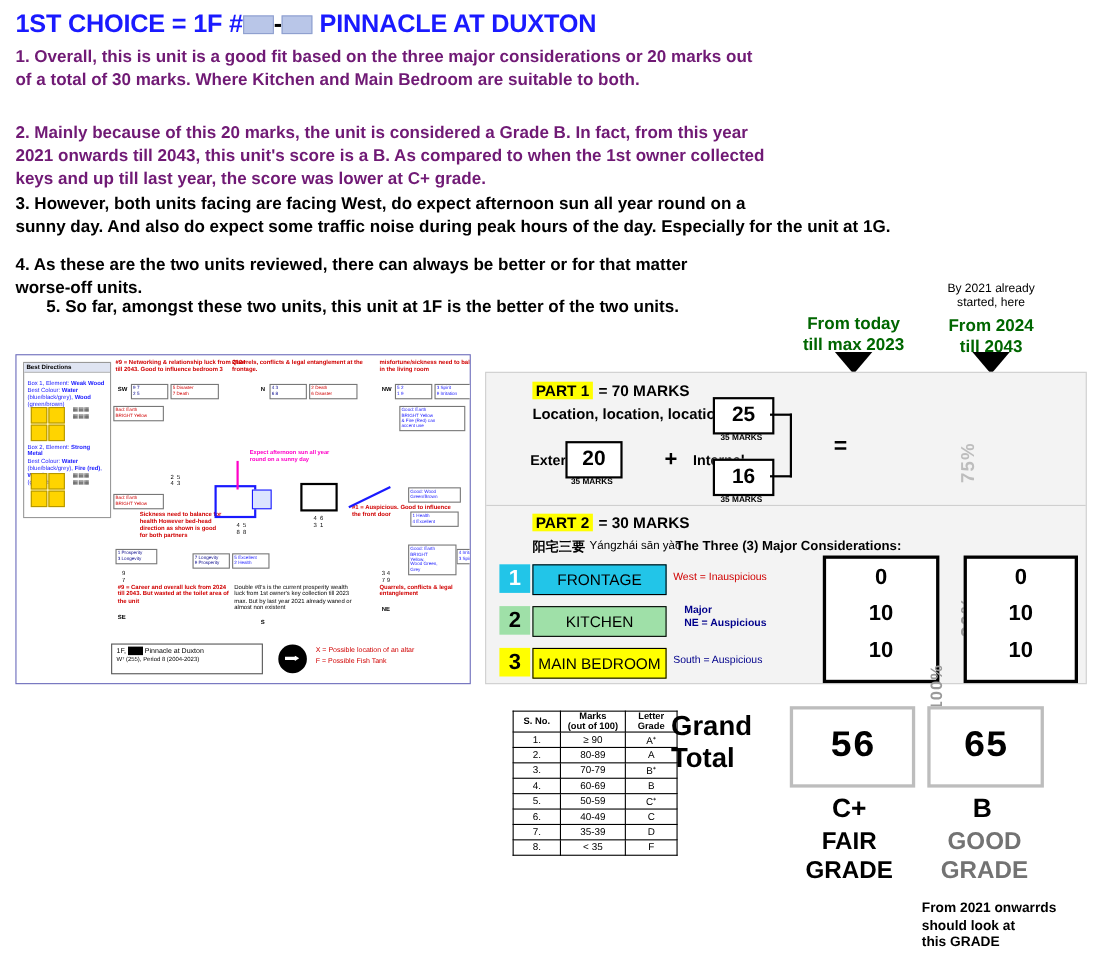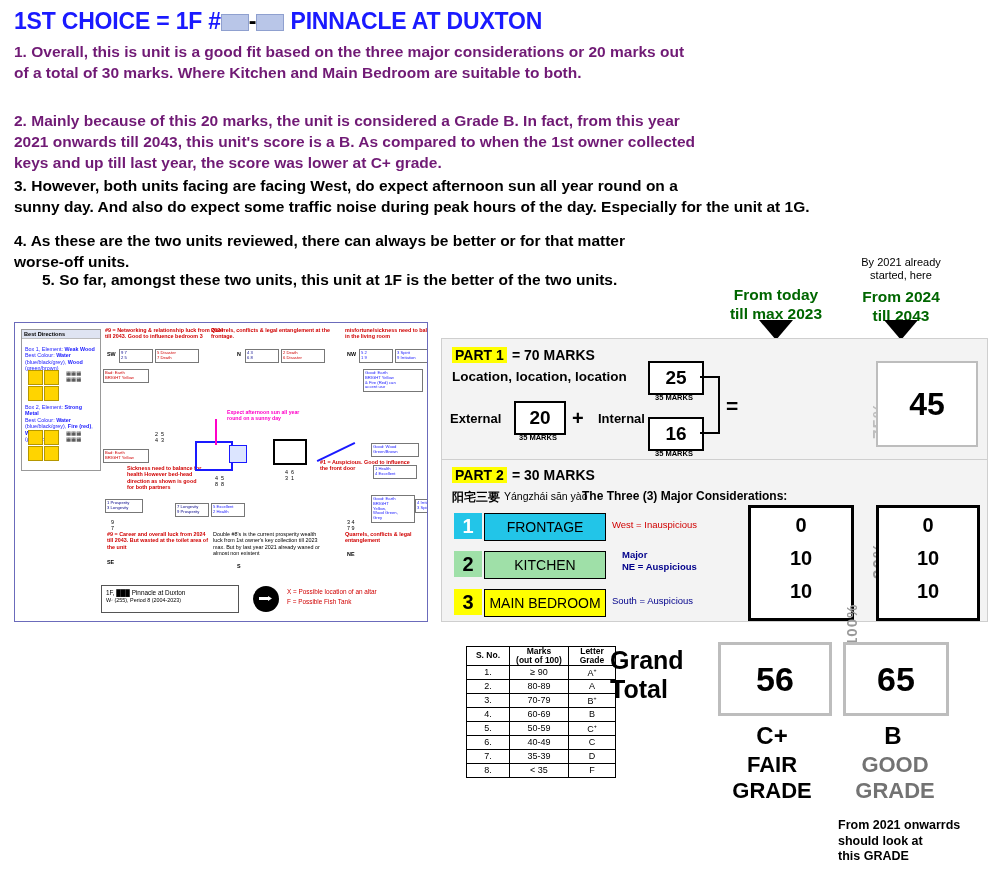--- a/index.html
+++ b/index.html
@@ -29,21 +29,21 @@
   .arrowsq{position:absolute;width:13px;height:13px;background:#ffd400;border:1px solid #b59700;}
   .bottombar{position:absolute;left:86px;top:262px;width:310px;height:30px;}
   .bb1{position:absolute;left:0;top:0;width:138px;height:28px;border:1px solid #555;background:#fff;font-size:6.4px;padding:3px 4px;box-sizing:border-box;}
   .bb-circ{position:absolute;left:152px;top:1px;width:26px;height:26px;border-radius:50%;background:#000;}
   .bb-circ:after{content:"";position:absolute;left:6px;top:10px;width:13px;height:5px;background:#fff;clip-path:polygon(0 1px,9px 1px,9px 0,13px 2.5px,9px 5px,9px 4px,0 4px);}
   .bb2{position:absolute;left:186px;top:2px;font-size:6.4px;color:#d00000;line-height:1.5;}
 
   
   .rbox{position:absolute;left:441px;top:338px;width:545px;height:282px;background:#f3f3f3;border:1px solid #cfcfcf;}
   .hl{background:#ffff00;font-weight:bold;}
-  .sect-label{position:absolute;font-size:14px;font-weight:bold;}
+  .sect-label{position:absolute;font-size:14px;font-weight:bold;margin-left:32px;}
   .numbox{position:absolute;border:2px solid #000;background:#fff;display:flex;align-items:center;justify-content:center;font-weight:bold;}
   .graybox{position:absolute;border:2px solid #bdbdbd;background:#fff;display:flex;align-items:center;justify-content:center;font-weight:bold;color:#000;}
   .undertext{position:absolute;font-size:7.5px;font-weight:bold;}
   .pct{position:absolute;font-size:17px;font-weight:bold;color:#bdbdbd;transform:rotate(-90deg);transform-origin:left top;letter-spacing:1px;}
   .pct-dark{color:#9a9a9a;}
   .cons{position:absolute;width:28px;height:26px;display:flex;align-items:center;justify-content:center;font-weight:bold;font-size:20px;color:#fff;}
   .cons-lbl{position:absolute;height:26px;display:flex;align-items:center;justify-content:center;font-weight:normal;font-size:14px;border:1px solid #000;}
   .cons-note{position:absolute;font-size:9.5px;color:#d00000;line-height:1.25;}
   .cons-note.b{color:#00008b;}
   .scorecol{position:absolute;border:3px solid #000;background:#fff;}
@@ -52,21 +52,21 @@
   
   .hdr-green{position:absolute;color:#006600;font-weight:bold;font-size:15.5px;text-align:center;line-height:1.2;}
   .hdr-blk{position:absolute;color:#000;font-weight:normal;font-size:11px;text-align:center;line-height:1.2;}
   .tri{position:absolute;width:0;height:0;border-left:17px solid transparent;border-right:17px solid transparent;border-top:20px solid #000;}
 
   
   .gtable{position:absolute;left:466px;top:646px;border-collapse:collapse;font-size:9px;}
   .gtable th,.gtable td{border:1px solid #000;padding:0px 3px;text-align:center;height:13px;}
   .gtable th{font-weight:bold;font-size:8.5px;line-height:1.05;}
   .grand{position:absolute;left:610px;top:646px;font-size:25px;font-weight:bold;line-height:1.15;}
-  .bigscore{position:absolute;border:3px solid #bdbdbd;background:#fff;display:flex;align-items:center;justify-content:center;font-size:34px;font-weight:bold;}
+  .bigscore{position:absolute;border:3px solid #bdbdbd;background:#fff;display:flex;align-items:center;justify-content:center;font-size:34px;font-weight:bold;font-family:Liberation Mono, monospace;}
   .gradelbl{position:absolute;text-align:center;font-weight:bold;line-height:1.18;}
   .foot{position:absolute;font-size:12.5px;font-weight:bold;line-height:1.25;}
 </style>
 </head>
 <body>
 
 <div class="title">
   <span>1ST CHOICE = 1F #</span><span class="redact"></span><span class="blk">-</span><span class="redact"></span>&nbsp;<span>PINNACLE AT DUXTON</span>
 </div>
 
@@ -203,21 +203,20 @@
 
   <div class="numbox" style="left:206px;top:78px;width:52px;height:30px;font-size:19px;">16</div>
   <div class="undertext" style="left:206px;top:110px;width:52px;text-align:center;">35 MARKS</div>
 
   <div style="position:absolute;left:258px;top:37px;width:20px;height:2px;background:#000;"></div>
   <div style="position:absolute;left:258px;top:93px;width:20px;height:2px;background:#000;"></div>
   <div style="position:absolute;left:276px;top:37px;width:2px;height:58px;background:#000;"></div>
   <div class="sect-label" style="left:284px;top:55px;font-size:21px;">=</div>
 
   <div class="pct" style="left:428px;top:100px;">75%</div>
-  <div class="graybox" style="left:434px;top:22px;width:98px;height:82px;font-size:32px;">45</div>
 
   <div style="position:absolute;left:0;top:120px;width:100%;height:1px;background:#cfcfcf;"></div>
 
   <div class="sect-label hl" style="left:10px;top:128px;padding:0 3px;">PART 2</div>
   <div class="sect-label" style="left:70px;top:128px;">= 30 MARKS</div>
   <div class="sect-label" style="left:10px;top:150px;font-size:12px;">阳宅三要</div>
   <div class="sect-label" style="left:62px;top:151px;font-size:10.5px;font-weight:normal;">Yángzhái sān yào</div>
   <div class="sect-label" style="left:140px;top:150px;font-size:12px;">The Three (3) Major Considerations:</div>
 
   <div class="cons" style="left:12px;top:174px;background:#22c5e8;">1</div>

